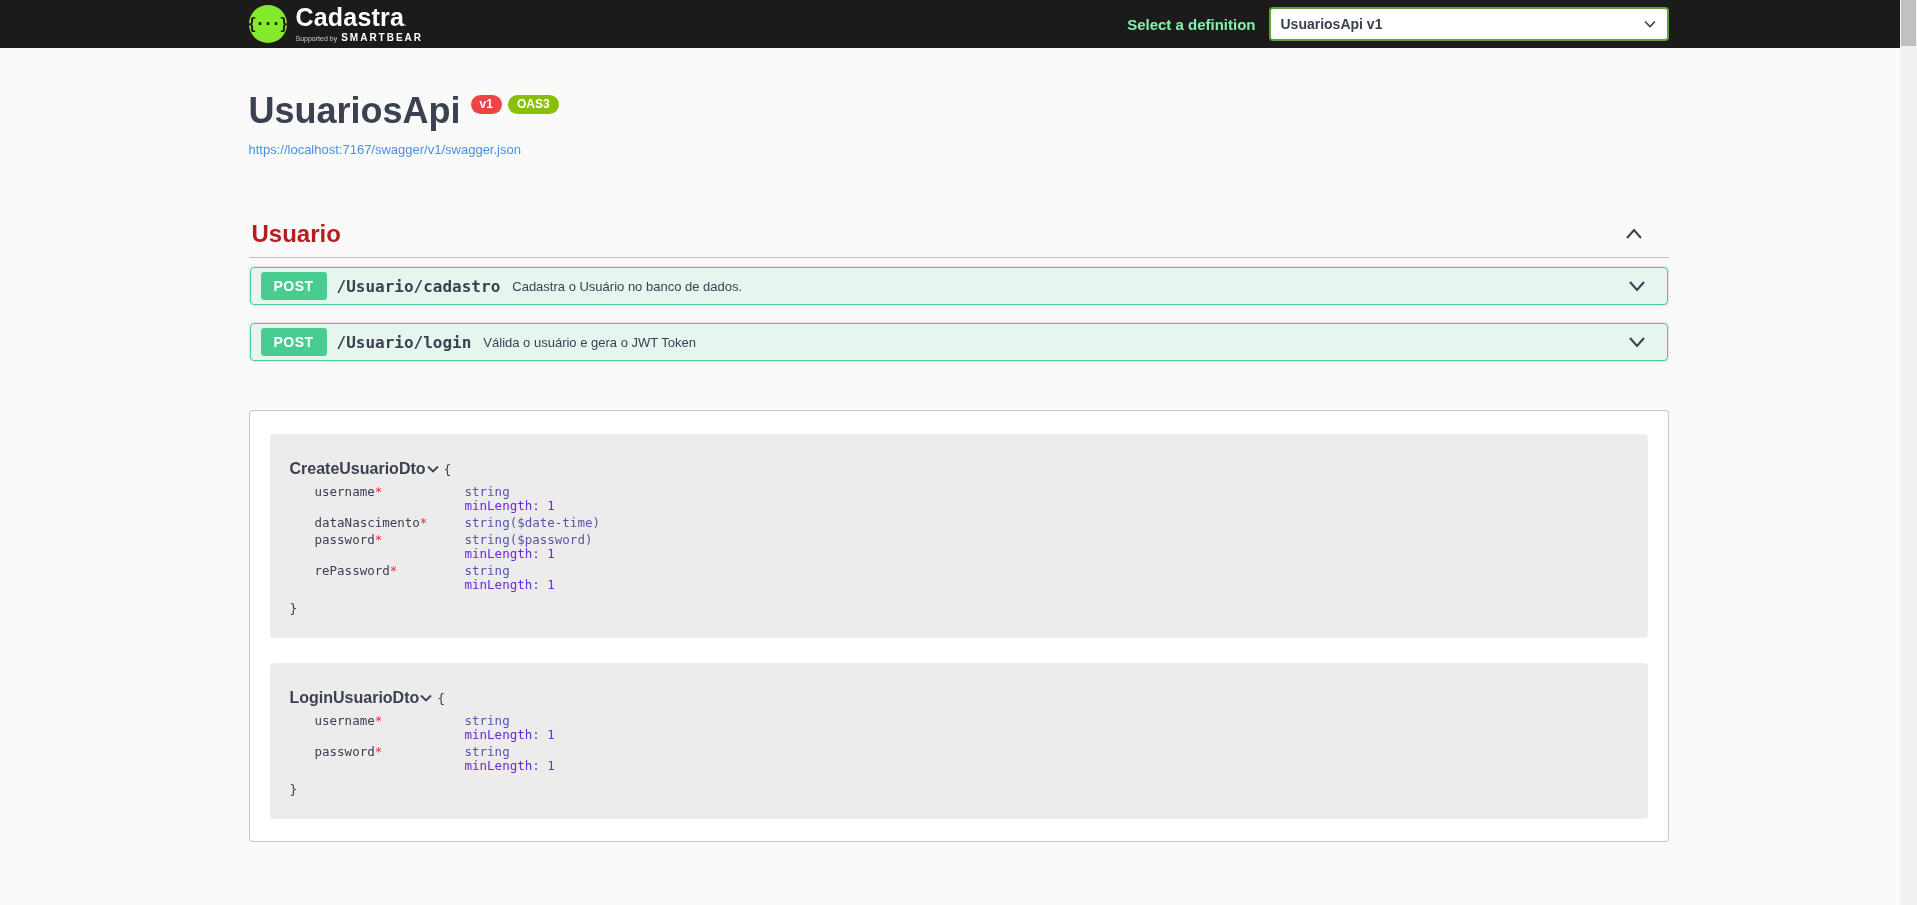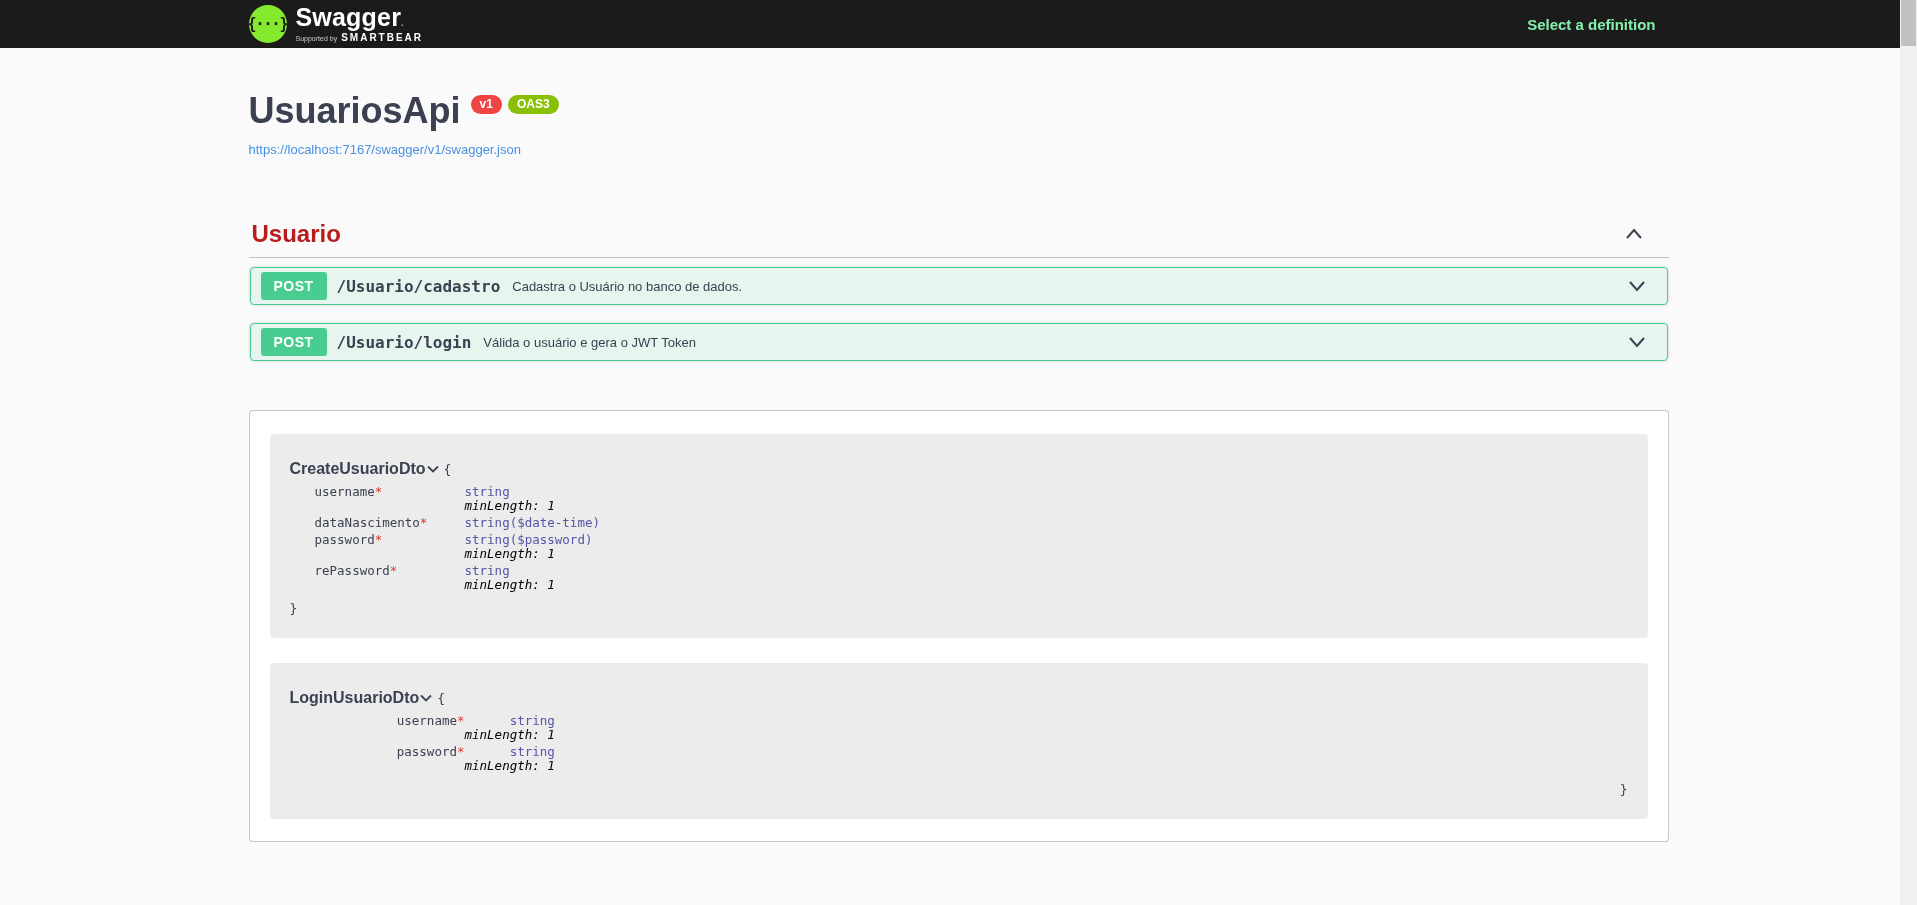--- a/index.html
+++ b/index.html
@@ -118,62 +118,70 @@
     padding: 12px 20px; border-bottom: 1px solid rgba(59,65,81,.3);
     cursor: pointer;
   }
   .models-header h4 { margin: 0; font-size: 16px; font-weight: 700; color: #3b4151; }
   .models-body { padding: 23px 20px 22px 20px; }
 
   .model-box {
     background: #ececec; border-radius: 4px;
     padding: 26px 20px 22px 20px; margin-bottom: 25px;
   }
-  .model-box:last-child { margin-bottom: 0; text-align: right; }
+  .model-box:last-child { margin-bottom: 0; }
   .model-title-row { display: flex; align-items: center; cursor: pointer; }
   .model-title { font-size: 16px; font-weight: 700; color: #3b4151; }
   .brace {
     font-family: "DejaVu Sans Mono", monospace; font-size: 13px; color: #3b4151;
   }
   .model-title-row .brace { margin-left: 4px; }
   .model-props { margin: 7px 0 0 25px; }
   .prop-row { display: flex; margin-bottom: 3px; }
   .prop-name {
     width: 150px; flex-shrink: 0;
     font-family: "DejaVu Sans Mono", monospace; font-size: 12.5px; color: #3b4151;
     line-height: 14px;
   }
   .star { color: #e53935; }
   .prop-meta { font-family: "DejaVu Sans Mono", monospace; font-size: 12.5px; line-height: 14px; }
   .prop-type { color: #5555aa; }
-  .prop-constraint { color: #000000; font-style: italic; }
+  .prop-constraint { color: #6d28d9; }
   .prop-constraint:empty { display: none; }
   .close-brace { margin-top: 9px; }
 </style>
 </head>
 <body>
 
 <div class="scrollbar-track">
   <div class="scrollbar-thumb"></div>
 </div>
 
 <div class="topbar">
   <div class="wrapper">
     <a class="logo">
       <span class="logo-circle">{···}</span>
       <span class="logo-textblock">
-        <span class="logo-title"><span>Swagger</span><span class="logo-mark">.</span></span>
+        <span class="logo-title"><span>Cadastra</span><span class="logo-mark">.</span></span>
         <span class="logo-tagline">
           <span class="tagline-prefix">Supported by</span>
           <span class="tagline-brand">SMARTBEAR</span>
         </span>
       </span>
     </a>
     <div class="topbar-right">
       <span class="select-label">Select a definition</span>
+      <span class="select-wrap">
+        <select class="definition-select">
+          <option>UsuariosApi v1</option>
+        </select>
+        <svg class="select-chevron" width="14" height="14" viewBox="0 0 14 14">
+            <polyline points="2,4.5 7,9.5 12,4.5" fill="none" stroke="#3b4151" stroke-width="1.6"></polyline>
+          </svg>
+      </span>
     </div>
   </div>
 </div>
 
 <div class="wrapper">
 
   <div class="info-section">
     <h1 class="api-title">
       <span>UsuariosApi</span>
       <span class="badges">

